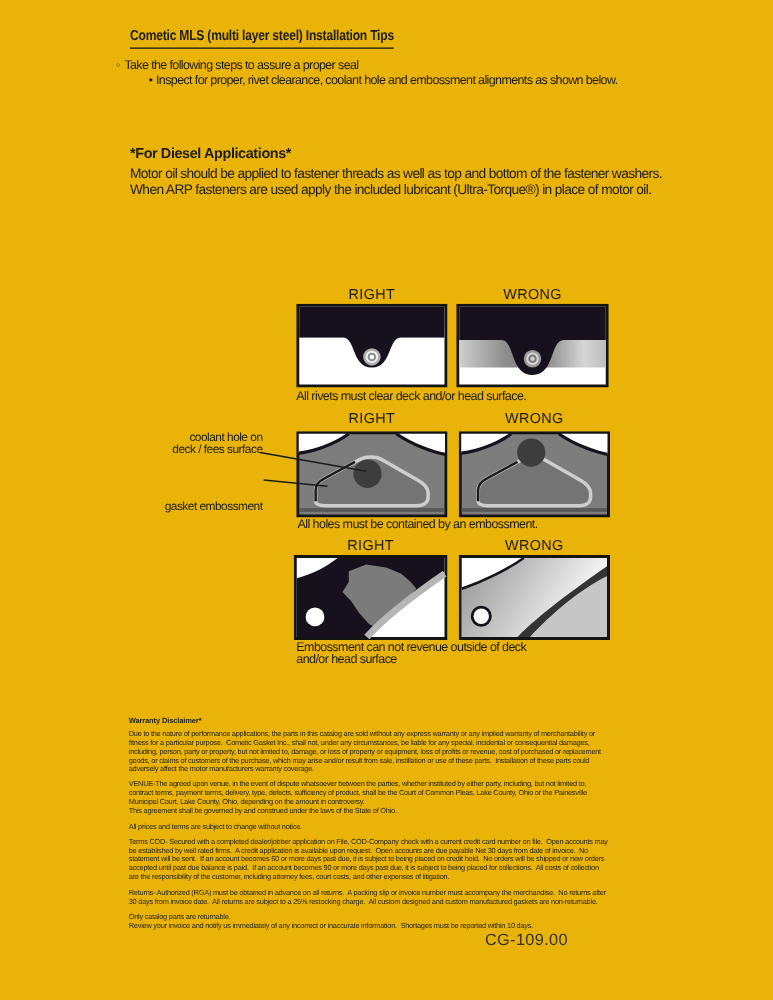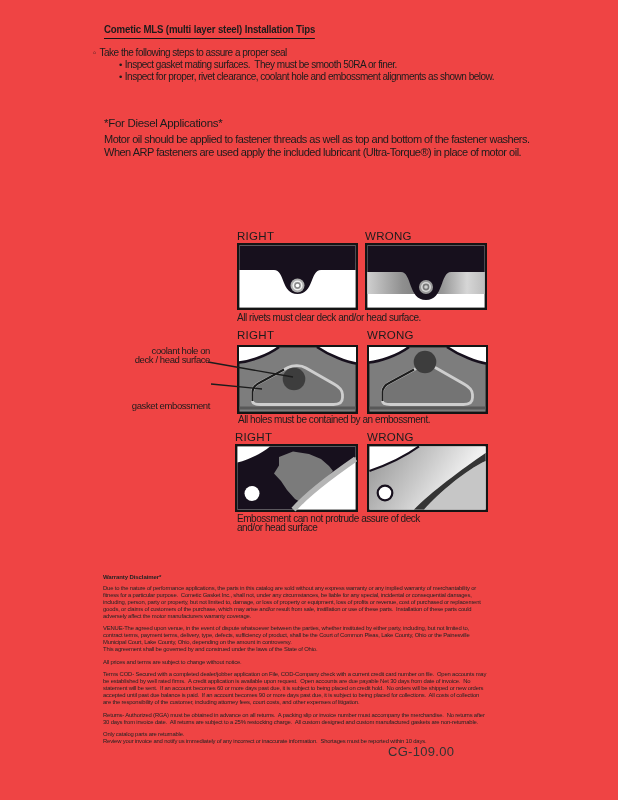--- a/index.html
+++ b/index.html
@@ -1,56 +1,55 @@
 <!DOCTYPE html>
 <html><head>
 <meta charset="utf-8">
 <style>
   *{margin:0;padding:0;box-sizing:border-box}
   html,body{background:#e9e9e9}
   body{font-family:"Liberation Sans","DejaVu Sans",sans-serif;-webkit-font-smoothing:antialiased}
-  .page{position:relative;width:618px;height:800px;background:#ef4444;color:#1c1c1c;overflow:hidden;margin:0 auto}
+  .page{position:relative;width:618px;height:800px;background:#eab308;color:#1c1c1c;overflow:hidden;margin:0 auto}
   .abs{position:absolute}
 
   .title{left:104px;top:23px;display:inline-block;font-size:11.5px;font-weight:700;letter-spacing:-0.2px;
          transform:scaleX(0.84);transform-origin:0 0;border-bottom:1.8px solid #141414;padding-bottom:2.5px}
 
   .bullets{left:92px;top:47px;font-size:10px;letter-spacing:-0.5px}
   .bullet-row{height:11.8px;line-height:11.8px;white-space:pre}
   .bullet-row.lvl2{padding-left:26px}
   .glyph-circle{font-size:8.5px;margin-right:3px;font-family:"DejaVu Sans",sans-serif}
   .glyph-dot{font-size:9px;margin-right:2px;font-family:"DejaVu Sans",sans-serif}
 
-  .h-diesel{left:104px;top:117px;font-size:11.5px;font-weight:400;letter-spacing:-0.3px}
+  .h-diesel{left:104px;top:117px;font-size:11.5px;font-weight:700;letter-spacing:-0.3px}
   .body-para{font-size:11px;letter-spacing:-0.5px;line-height:13.4px;white-space:pre}
   .p1{left:104px;top:133px}
   .p2{left:104px;top:164px}
   .note{left:104px;top:207px}
 
-  .fig-header{font-size:11.5px;letter-spacing:0.3px;text-align:left;color:#1c1c1c}
+  .fig-header{font-size:11.5px;letter-spacing:0.3px;text-align:center;color:#1c1c1c}
   .fig-caption{font-size:10px;letter-spacing:-0.45px;line-height:8.8px;white-space:pre}
   .fig-label{font-size:9.5px;letter-spacing:-0.4px;line-height:9px;text-align:right;white-space:pre}
   svg{display:block}
 
   .disclaimer{left:103px;top:574px;width:430px;color:#242424}
   .disclaimer h3{font-size:6px;font-weight:700;letter-spacing:-0.1px;margin-bottom:4.5px}
   .disclaimer p{font-size:5.9px;letter-spacing:-0.18px;line-height:7px;margin-bottom:5.5px;white-space:pre}
 
   .footer-code{left:388px;top:744px;font-size:13px;letter-spacing:0.3px;color:#333}
 </style>
 </head>
 <body>
 
 <div class="page">
 
   <h1 class="abs title">Cometic MLS (multi layer steel) Installation Tips</h1>
 
   <div class="abs bullets">
     <div class="bullet-row lvl1"><span class="glyph-circle">◦</span><span>Take the following steps to assure a proper seal</span></div>
-    <div class="bullet-row lvl2"><span class="glyph-dot">•</span><span>Inspect gasket mating surfaces.  They must be smooth 50RA or finer.</span></div>
     <div class="bullet-row lvl2"><span class="glyph-dot">•</span><span>Inspect for proper, rivet clearance, coolant hole and embossment alignments as shown below.</span></div>
   </div>
 
   <h2 class="abs h-diesel">*For Diesel Applications*</h2>
   <p class="abs body-para p1">Motor oil should be applied to fastener threads as well as top and bottom of the fastener washers.
 When ARP fasteners are used apply the included lubricant (Ultra-Torque®) in place of motor oil.</p>
 
   <div class="abs fig-header" style="left:237px;top:230px;width:121px">RIGHT</div>
   <div class="abs fig-header" style="left:365px;top:230px;width:122px">WRONG</div>
 
@@ -88,21 +87,21 @@
         <circle cx="61" cy="44" r="1.8" fill="#cfcfcf"></circle>
     </g>
   </svg>
 
   <div class="abs fig-caption" style="left:237px;top:314px">All rivets must clear deck and/or head surface.</div>
 
   <div class="abs fig-header" style="left:237px;top:329px;width:121px">RIGHT</div>
   <div class="abs fig-header" style="left:367px;top:329px;width:121px">WRONG</div>
 
   <div class="abs fig-label" style="left:96px;top:346px;width:114px">coolant hole on
-deck / head surface</div>
+deck / fees surface</div>
   <div class="abs fig-label" style="left:96px;top:401px;width:114px">gasket embossment</div>
 
   <svg class="abs" style="left:237px;top:345px" width="121" height="69" viewBox="0 0 121 69">
     <rect x="1.2" y="1.2" width="118.6" height="66.6" fill="#7d7d7d" stroke="#141414" stroke-width="2.4"></rect>
     <path d="M2,2 H42 C30,11 12,16.5 2,17.5 Z" fill="#ffffff"></path>
     <path d="M119,2 H80 C93,11 110,17 119,18.5 Z" fill="#ffffff"></path>
     <path d="M42,2 C30,11 12,16.5 2,17.5" stroke="#17101d" stroke-width="2.6" fill="none"></path>
     <path d="M80,2 C93,11 110,17 119,18.5" stroke="#17101d" stroke-width="2.6" fill="none"></path>
     <path d="M15.5,56 L15.5,47 C15.5,43.5 18,40 23,37.5 L51,22.5 C56,20 64,20 69,23 L97,39 C102.5,42 105.5,46 105.5,49.5 L105.5,52.5 C105.5,57 102,59.5 96.5,59.5 L23.5,59.5 C18.5,59.5 15.5,58.5 15.5,56 Z" fill="#747474" stroke="#cecece" stroke-width="2.8"></path>
     <path d="M15.5,56 L15.5,47 C15.5,43.5 18,40 23,37.5 L47,24.5" stroke="#1c1c1c" stroke-width="2" fill="none"></path>
@@ -150,21 +149,21 @@
       </linearGradient>
     </defs>
     <rect x="1.2" y="1.2" width="118.6" height="65.6" fill="#ffffff" stroke="#141414" stroke-width="2.4"></rect>
     <path d="M2.4,27 C20,21 40,11 52,2.4 H118.6 V9 C94,26 64,48 47,65.6 H2.4 Z" fill="url(#g3)"></path>
     <path d="M57,65.6 C73,48 99,26 118.6,17 V65.6 Z" fill="#c6c6c6"></path>
     <path d="M118.6,9 C94,26 64,48 47,65.6 L57,65.6 C73,48 99,26 118.6,17 Z" fill="#343434"></path>
     <path d="M2.4,27 C20,21 40,11 52,2.4" stroke="#17101d" stroke-width="2" fill="none"></path>
     <circle cx="18" cy="49" r="7.3" fill="#ffffff" stroke="#17101d" stroke-width="2.2"></circle>
   </svg>
 
-  <div class="abs fig-caption" style="left:237px;top:515px">Embossment can not protrude assure of deck
+  <div class="abs fig-caption" style="left:237px;top:515px">Embossment can not revenue outside of deck
 and/or head surface</div>
 
   <div class="abs disclaimer">
     <h3>Warranty Disclaimer*</h3>
     <p>Due to the nature of performance applications, the parts in this catalog are sold without any express warranty or any implied warranty of merchantability or
 fitness for a particular purpose.  Cometic Gasket Inc., shall not, under any circumstances, be liable for any special, incidental or consequential damages,
 including, person, party or property, but not limited to, damage, or loss of property or equipment, loss of profits or revenue, cost of purchased or replacement
 goods, or claims of customers of the purchase, which may arise and/or result from sale, instillation or use of these parts.  Installation of these parts could
 adversely affect the motor manufacturers warranty coverage.</p>
     <p>VENUE-The agreed upon venue, in the event of dispute whatsoever between the parties, whether instituted by either party, including, but not limited to,

